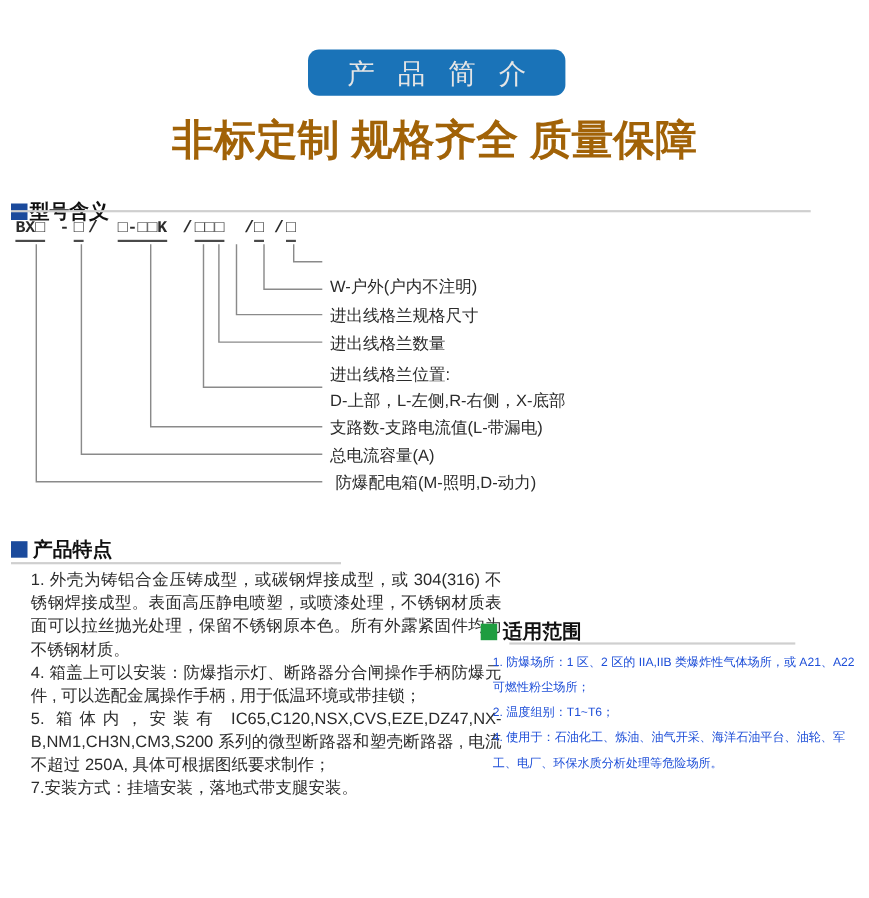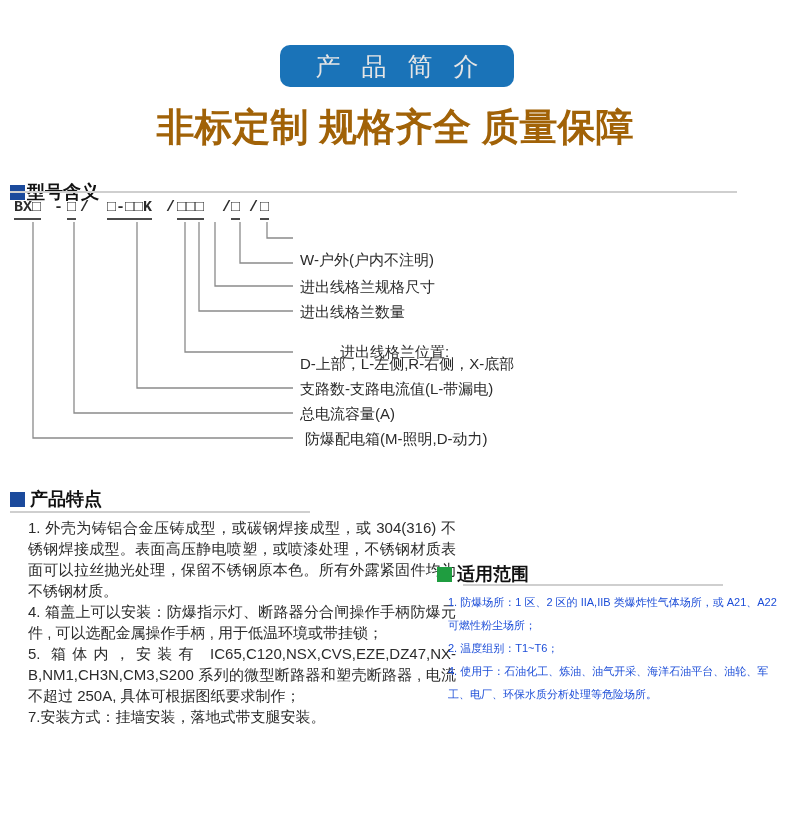--- a/index.html
+++ b/index.html
@@ -95,21 +95,21 @@
     <span class="mseg" style="left:166px;">/</span>
     <span class="mseg u" style="left:177px;">□□□</span>
     <span class="mseg" style="left:222px;">/</span>
     <span class="mseg u" style="left:231px;">□</span>
     <span class="mseg" style="left:249px;">/</span>
     <span class="mseg u" style="left:260px;">□</span>
 
     <span class="dlabel" style="top:33px;margin-top:21px;">W-户外(户内不注明)</span>
     <span class="dlabel" style="top:81px;text-align:center;">进出线格兰规格尺寸</span>
     <span class="dlabel" style="top:106px;">进出线格兰数量</span>
-    <span class="dlabel" style="top:146px;margin-left:40px;">进出线格兰位置:</span>
+    <span class="dlabel" style="top:134px;">进出线格兰位置:</span>
     <span class="dlabel" style="top:183px;">支路数-支路电流值(L-带漏电)</span>
     <span class="dlabel" style="top:158px;">D-上部，L-左侧,R-右侧，X-底部</span>
     <span class="dlabel" style="top:208px;">总电流容量(A)</span>
     <span class="dlabel" style="top:233px; left:305px;">防爆配电箱(M-照明,D-动力)</span>
   </div>
 
   <div class="sec-header" style="left:10px; top:487px;">
     <span class="bullet blue"></span>
     <span class="sec-title">产品特点</span>
   </div>

